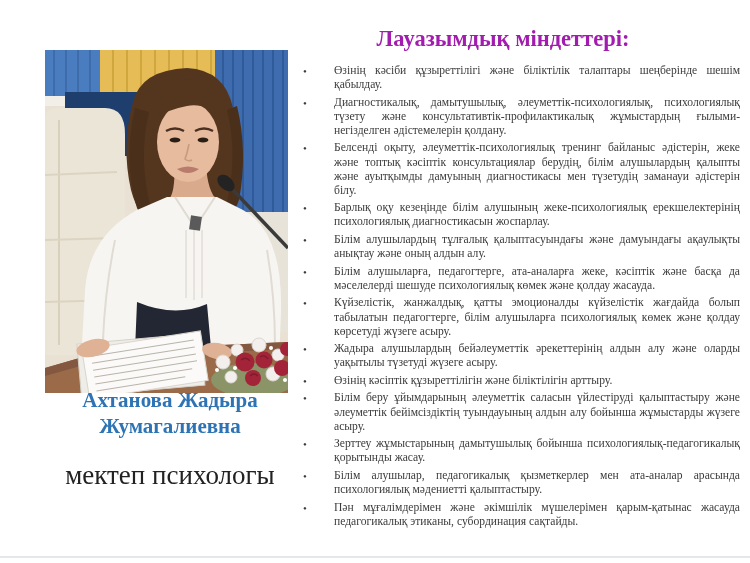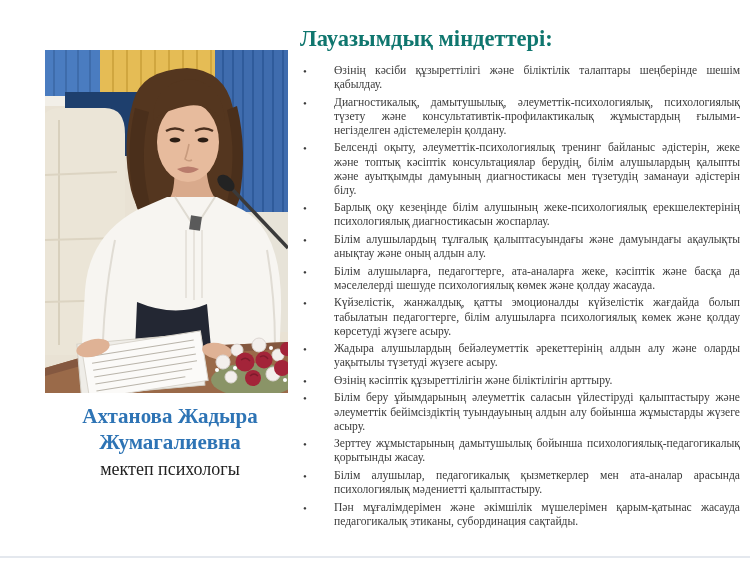--- a/index.html
+++ b/index.html
@@ -9,36 +9,36 @@
     background:#ffffff;
     overflow:hidden;
     font-family:"Liberation Serif", serif;
   }
   
   .photo-wrap{
     position:absolute;left:45px;top:50px;width:243px;height:343px;
   }
   .photo-wrap svg{display:block;width:100%;height:100%;}
   .name-block{
-    position:absolute;left:10px;top:404px;width:320px;
+    position:absolute;left:10px;top:388px;width:320px;
     text-align:center;
   }
   .person-name{
     color:#2e74b5;font-weight:bold;font-size:21px;line-height:1.22;
   }
   .person-role{
-    color:#222222;font-size:18px;line-height:1.2;margin-top:4px;
+    color:#222222;font-size:27px;line-height:1.2;margin-top:20px;
   }
   
   .content{
     position:absolute;left:300px;top:26px;width:440px;
   }
   .content-title{
-    text-align:left;
-    color:#0f766e;font-weight:bold;font-size:22.5px;
+    text-align:center;
+    color:#a21caf;font-weight:bold;font-size:22.5px;
     padding-right:34px;
     margin:0 0 12px 0;
   }
   .bullet-list{margin:0;padding:0;list-style:none;}
   .bullet-item{display:flex;margin:0 0 3.5px 0;}
   .bullet-marker{
     width:22px;flex:0 0 22px;
     font-size:11px;line-height:14.1px;color:#3b3b3b;
     padding-left:3px;box-sizing:border-box;
   }

